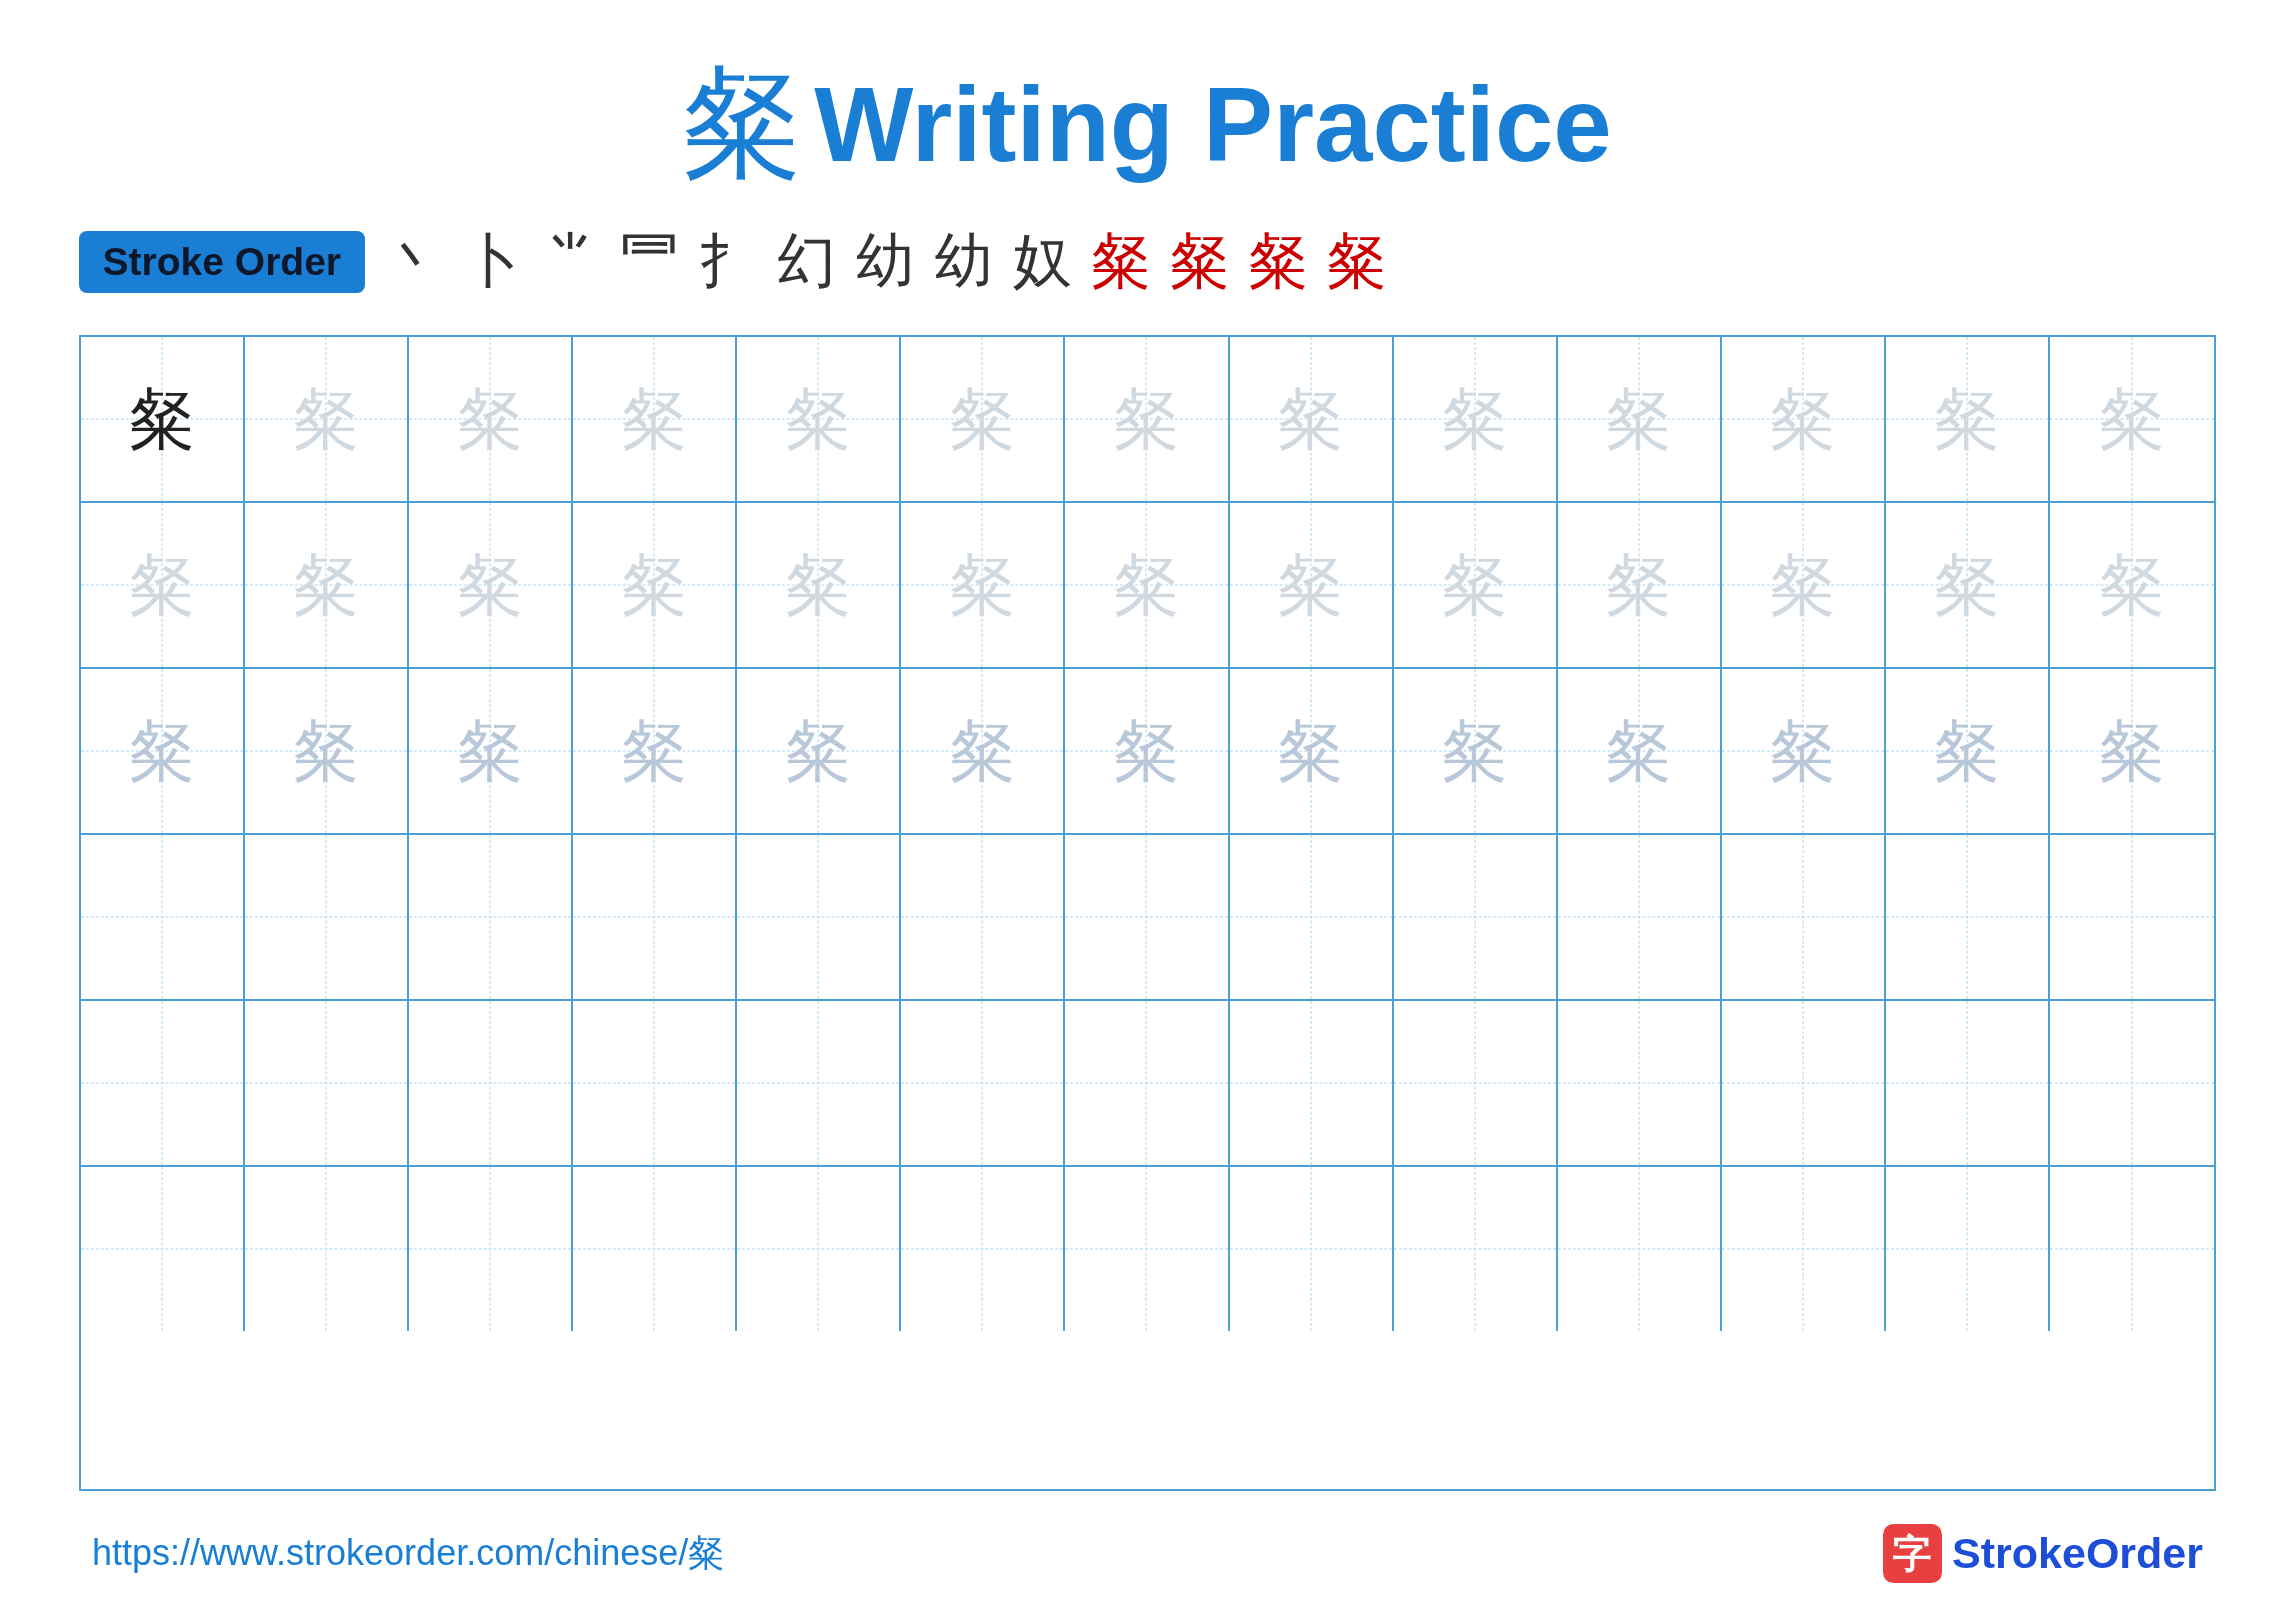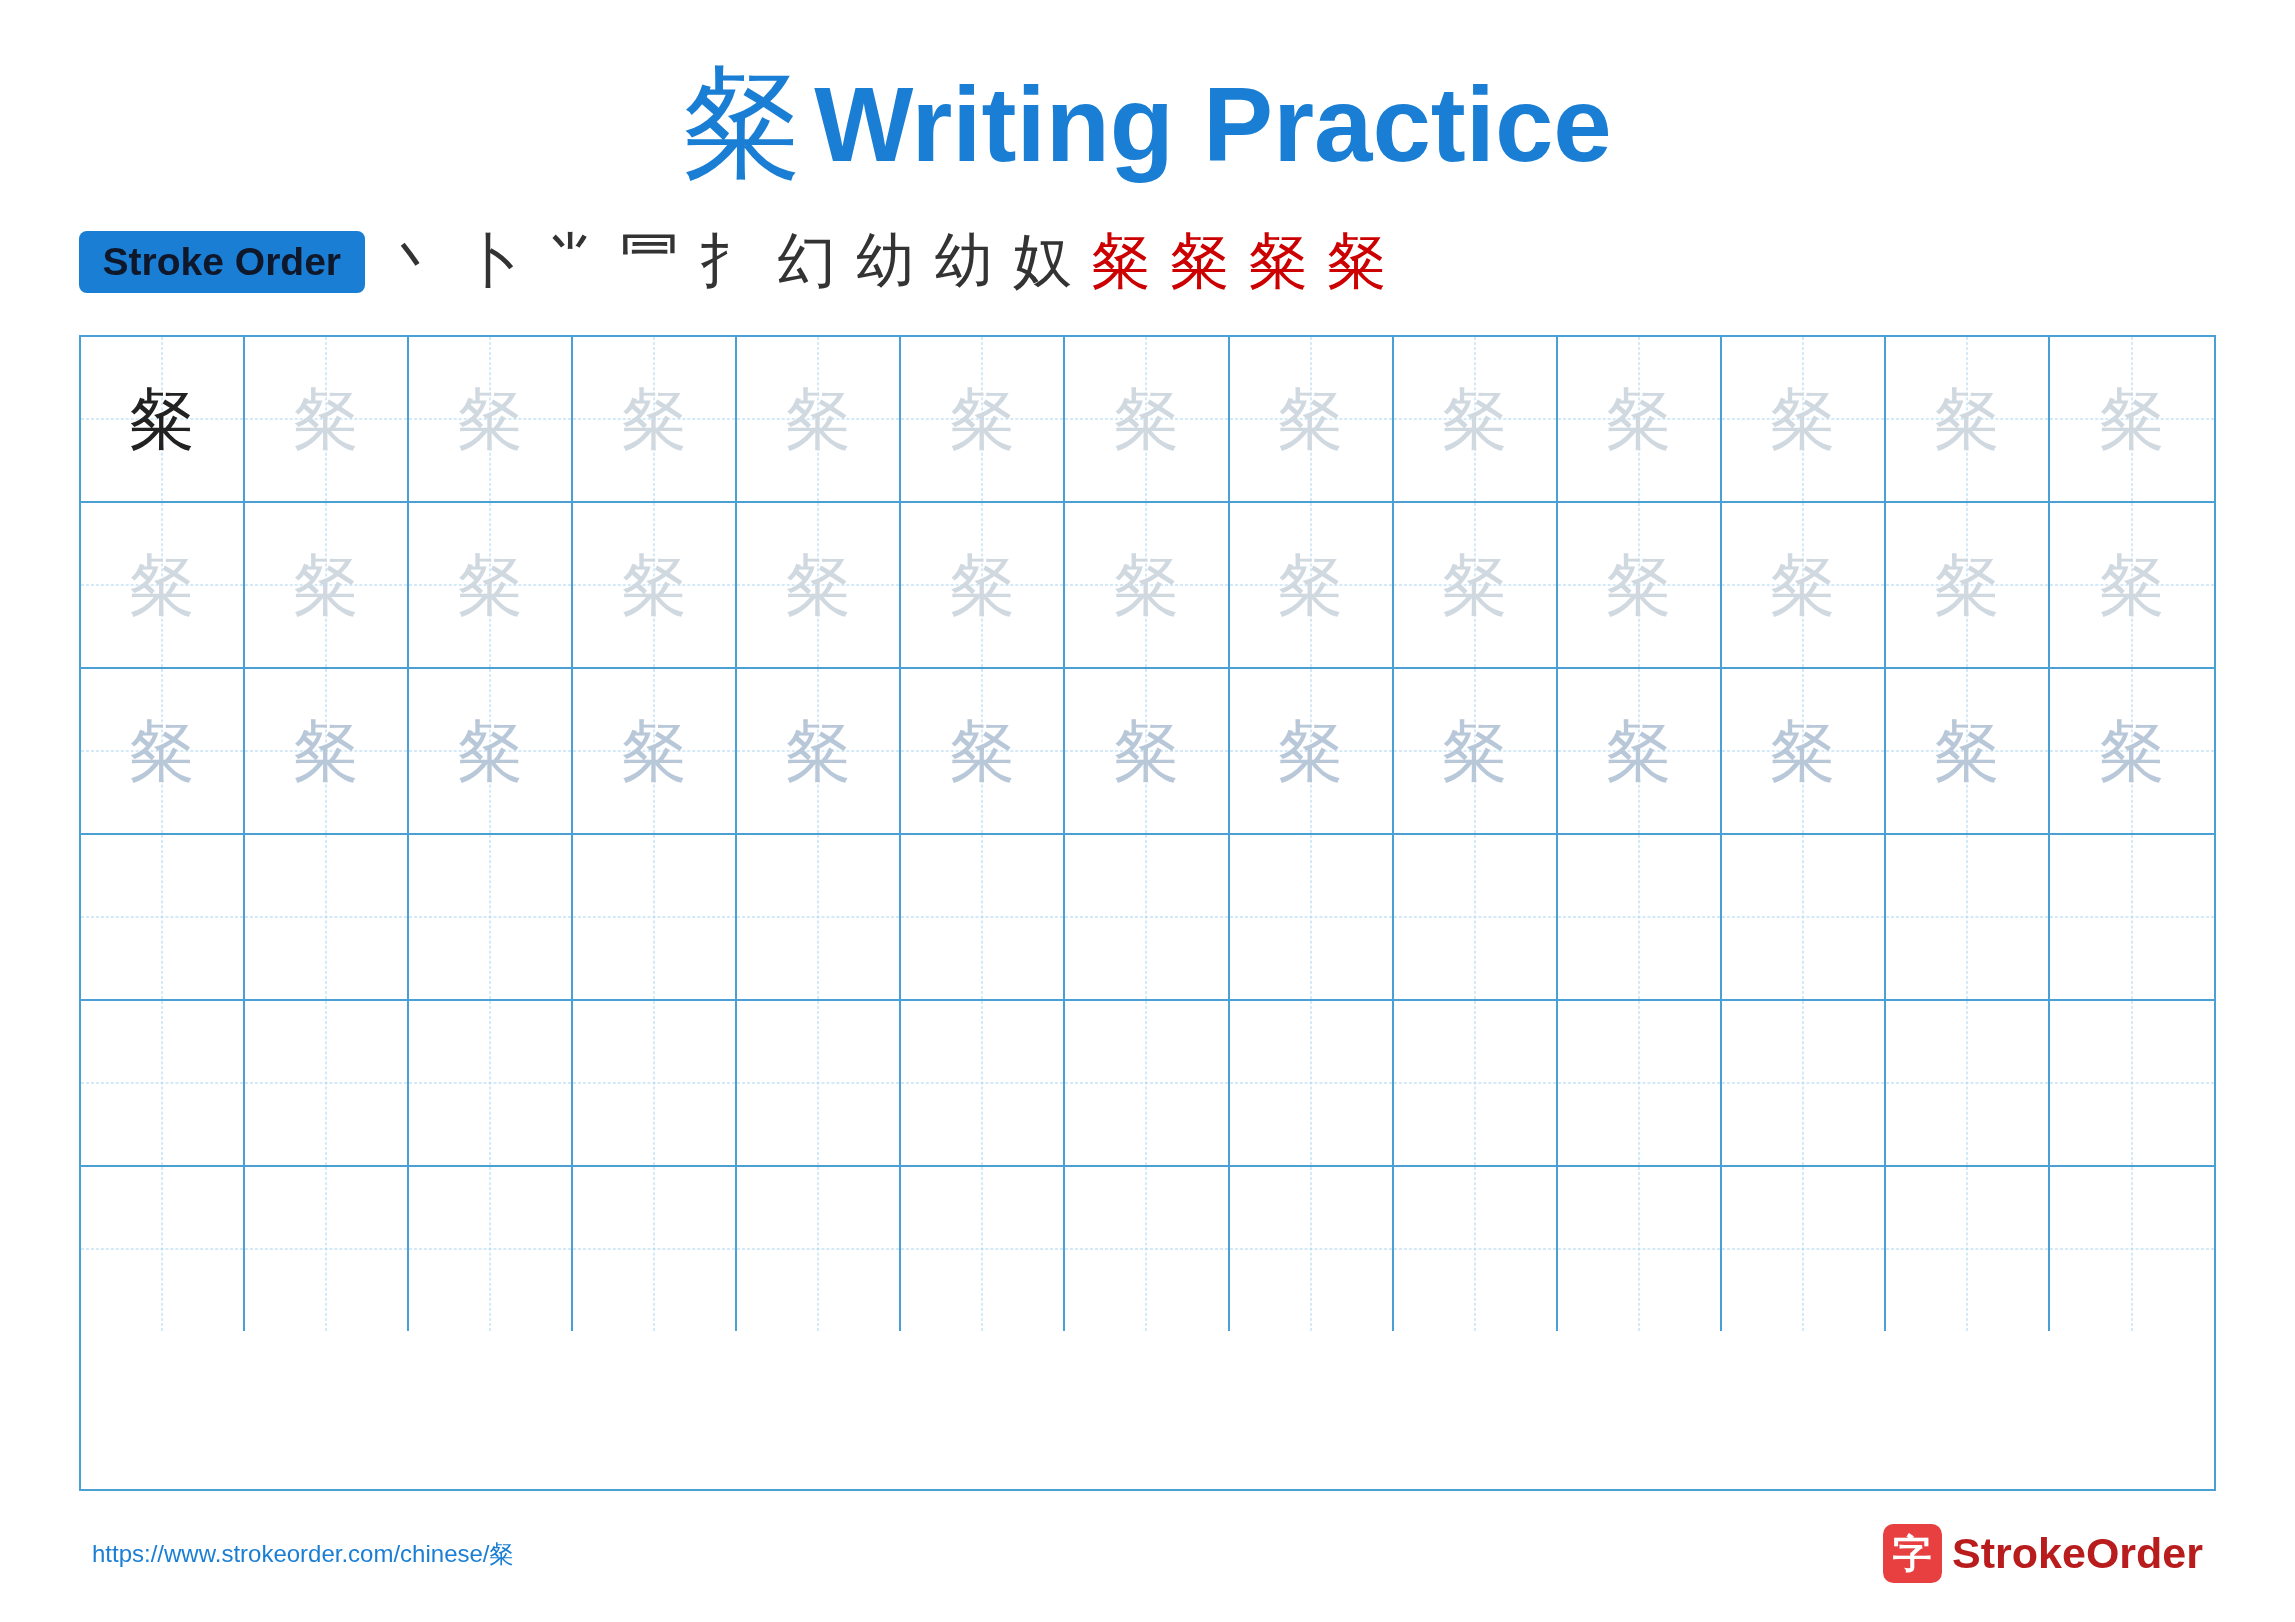--- a/index.html
+++ b/index.html
@@ -146,21 +146,21 @@
     
     .footer {
       width: 100%;
       display: flex;
       justify-content: space-between;
       align-items: center;
       margin-top: 33px;
       padding: 0 13px;
     }
     .footer-url {
-      font-size: 24px;
+      font-size: 36px;
       color: #1a7fd4;
       text-decoration: none;
     }
     .footer-logo {
       display: flex;
       align-items: center;
       gap: 10.5px;
     }
     .logo-icon {
       width: 59px;
@@ -171,21 +171,21 @@
       align-items: center;
       justify-content: center;
       font-size: 39px;
       color: white;
       font-family: 'SimSun', serif;
       font-weight: bold;
     }
     .logo-text {
       font-size: 43px;
       font-weight: bold;
-      color: #b91c1c;
+      color: #1d4ed8;
     }
   </style>
 </head>
 <body>
 
 <div class="page">
 
   <div class="title">
     <span class="title-char">粲</span>
     <span class="title-text">Writing Practice</span>

